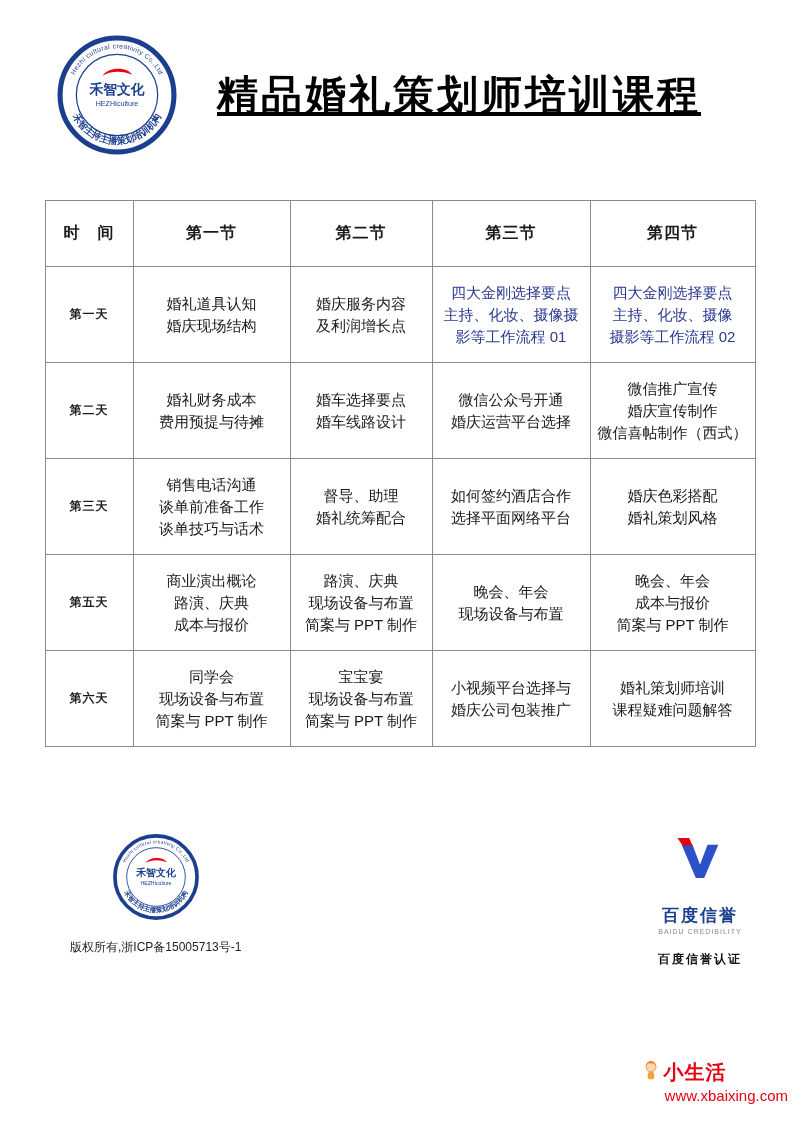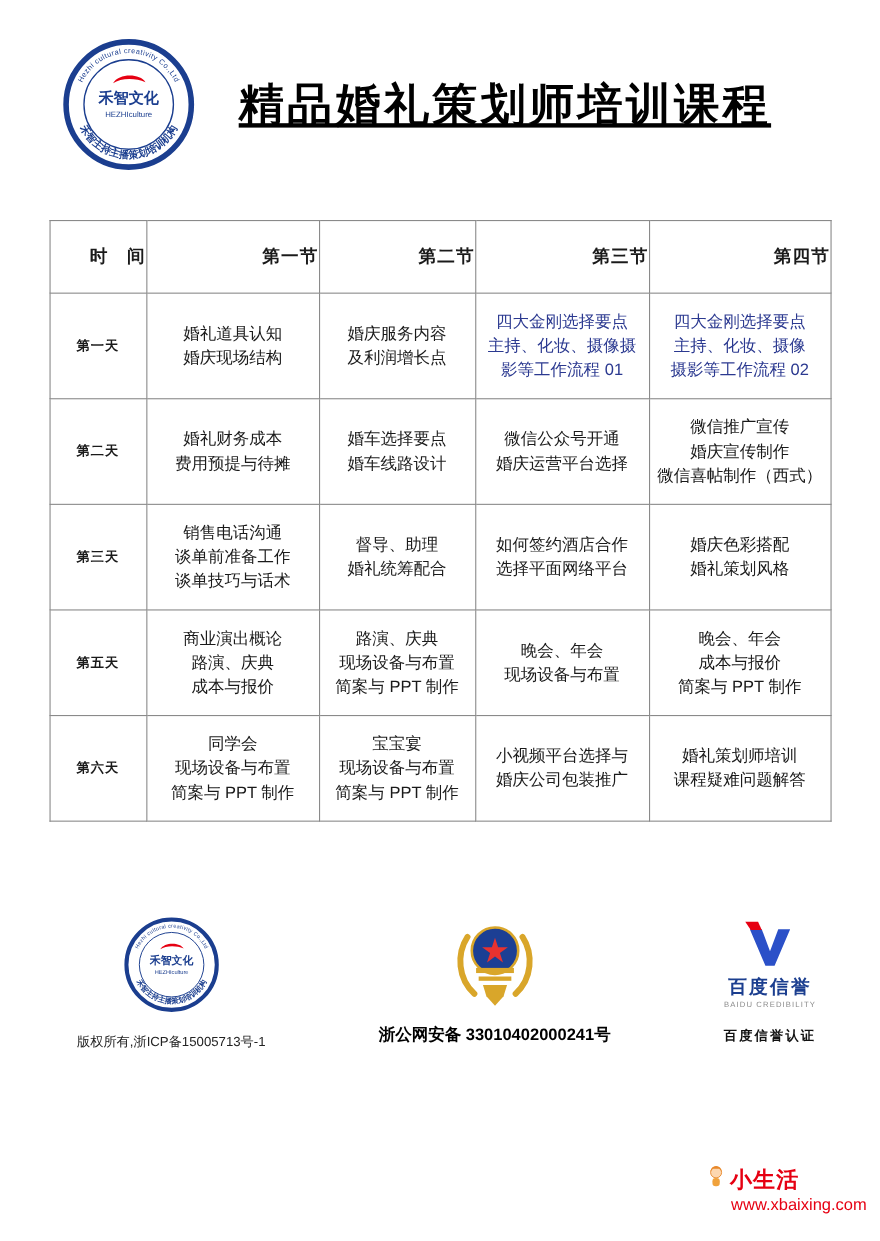--- a/index.html
+++ b/index.html
@@ -31,37 +31,37 @@
   .course-table{
     width:710px;margin:44px auto 0;border-collapse:collapse;table-layout:fixed;
   }
   .course-table th,.course-table td{
     border:1px solid var(--border);
     text-align:center;vertical-align:middle;
     color:#1a1a1a;
   }
   .course-table thead tr{height:66px;}
   .course-table tbody tr{height:96px;}
-  .course-table th{font-size:16px;font-weight:bold;letter-spacing:1px;text-align:right;}
+  .course-table th{font-size:16px;font-weight:bold;letter-spacing:1px;}
   td.time-col{font-size:12px;font-weight:bold;letter-spacing:1px;}
   td .cell-line{font-size:15px;line-height:22px;}
   td.blue .cell-line{color:var(--blue-text);}
 
   
   .footer{
     display:flex;justify-content:space-between;align-items:flex-start;
     padding:0 58px 0 70px;margin-top:86px;
   }
   .footer-col{display:flex;flex-direction:column;align-items:center;}
   .footer-logo{width:88px;height:88px;}
   .copyright{font-size:12px;color:#222;margin-top:18px;white-space:nowrap;}
   .badge-wrap{width:80px;height:86px;}
   .police-caption{font-size:15px;font-weight:bold;color:#000;margin-top:12px;white-space:nowrap;}
   .baidu-logo{width:52px;height:50px;}
-  .baidu-cn{font-size:17px;font-weight:bold;color:var(--logo-blue);letter-spacing:2px;margin-top:3px;}
+  .baidu-cn{font-size:17px;font-weight:bold;color:var(--logo-blue);letter-spacing:2px;margin-top:21px;}
   .baidu-en{font-size:7px;color:#8a8a8a;letter-spacing:1px;margin-top:1px;}
   .baidu-cert{font-size:12px;font-weight:bold;color:#111;letter-spacing:2px;margin-top:16px;white-space:nowrap;}
 
   
   .watermark{position:absolute;right:12px;bottom:24px;}
   .wm-top{display:flex;align-items:center;gap:3px;}
   .wm-name{color:var(--red);font-size:20px;font-weight:bold;letter-spacing:1px;}
   .wm-url{color:var(--red);font-size:15px;margin-top:1px;padding-left:24px;}
 </style>
 </head>
@@ -237,34 +237,20 @@
             <textPath href="#arcBB" startOffset="50%" text-anchor="middle">禾智主持主播策划培训机构</textPath>
           </text>
           <path d="M46,41 C51,32 70,32 75,40 C66,36 53,36 46,41 Z" style="fill:var(--red,#e60012)"></path>
           <text x="60" y="59" text-anchor="middle" style="font-size:13.5px;font-weight:bold;fill:var(--logo-blue,#1b3e8f)">禾智文化</text>
           <text x="60" y="71" text-anchor="middle" style="font-size:7px;fill:var(--logo-blue,#1b3e8f)">HEZHIculture</text>
         </svg>
       </div>
       <div class="copyright">版权所有,浙ICP备15005713号-1</div>
     </div>
 
-    <div class="footer-col">
-      <div class="badge-wrap">
-        <svg viewBox="0 0 100 110" width="80" height="86">
-          <path d="M26,90 C7,73 5,44 18,24" style="fill:none;stroke:var(--gold,#d9a62a);stroke-width:7;stroke-linecap:round"></path>
-          <path d="M74,90 C93,73 95,44 82,24" style="fill:none;stroke:var(--gold,#d9a62a);stroke-width:7;stroke-linecap:round"></path>
-          <circle cx="50" cy="40" r="27" style="fill:#1c3f94;stroke:var(--gold,#d9a62a);stroke-width:3"></circle>
-          <polygon points="50,25 53.6,36 65,36 55.7,42.6 59.3,53.6 50,46.8 40.7,53.6 44.3,42.6 35,36 46.4,36" style="fill:#e8322f"></polygon>
-          <rect x="28" y="60" width="44" height="6" style="fill:var(--gold,#d9a62a)"></rect>
-          <rect x="31" y="70" width="38" height="5" style="fill:var(--gold,#d9a62a)"></rect>
-          <path d="M36,80 h28 l-4,13 -10,11 -10,-11 z" style="fill:var(--gold,#d9a62a)"></path>
-        </svg>
-      </div>
-      <div class="police-caption">浙公网安备 33010402000241号</div>
-    </div>
 
     <div class="footer-col">
       <div class="baidu-logo">
         <svg viewBox="0 0 60 60" width="52" height="50">
           <polygon points="8,14 21,14 30,38 39,14 52,14 35,54 25,54" style="fill:#2b50c8"></polygon>
           <polygon points="3,6 17,6 21,15 9,15" style="fill:var(--red,#e60012)"></polygon>
         </svg>
       </div>
       <div class="baidu-cn">百度信誉</div>
       <div class="baidu-en">BAIDU CREDIBILITY</div>

